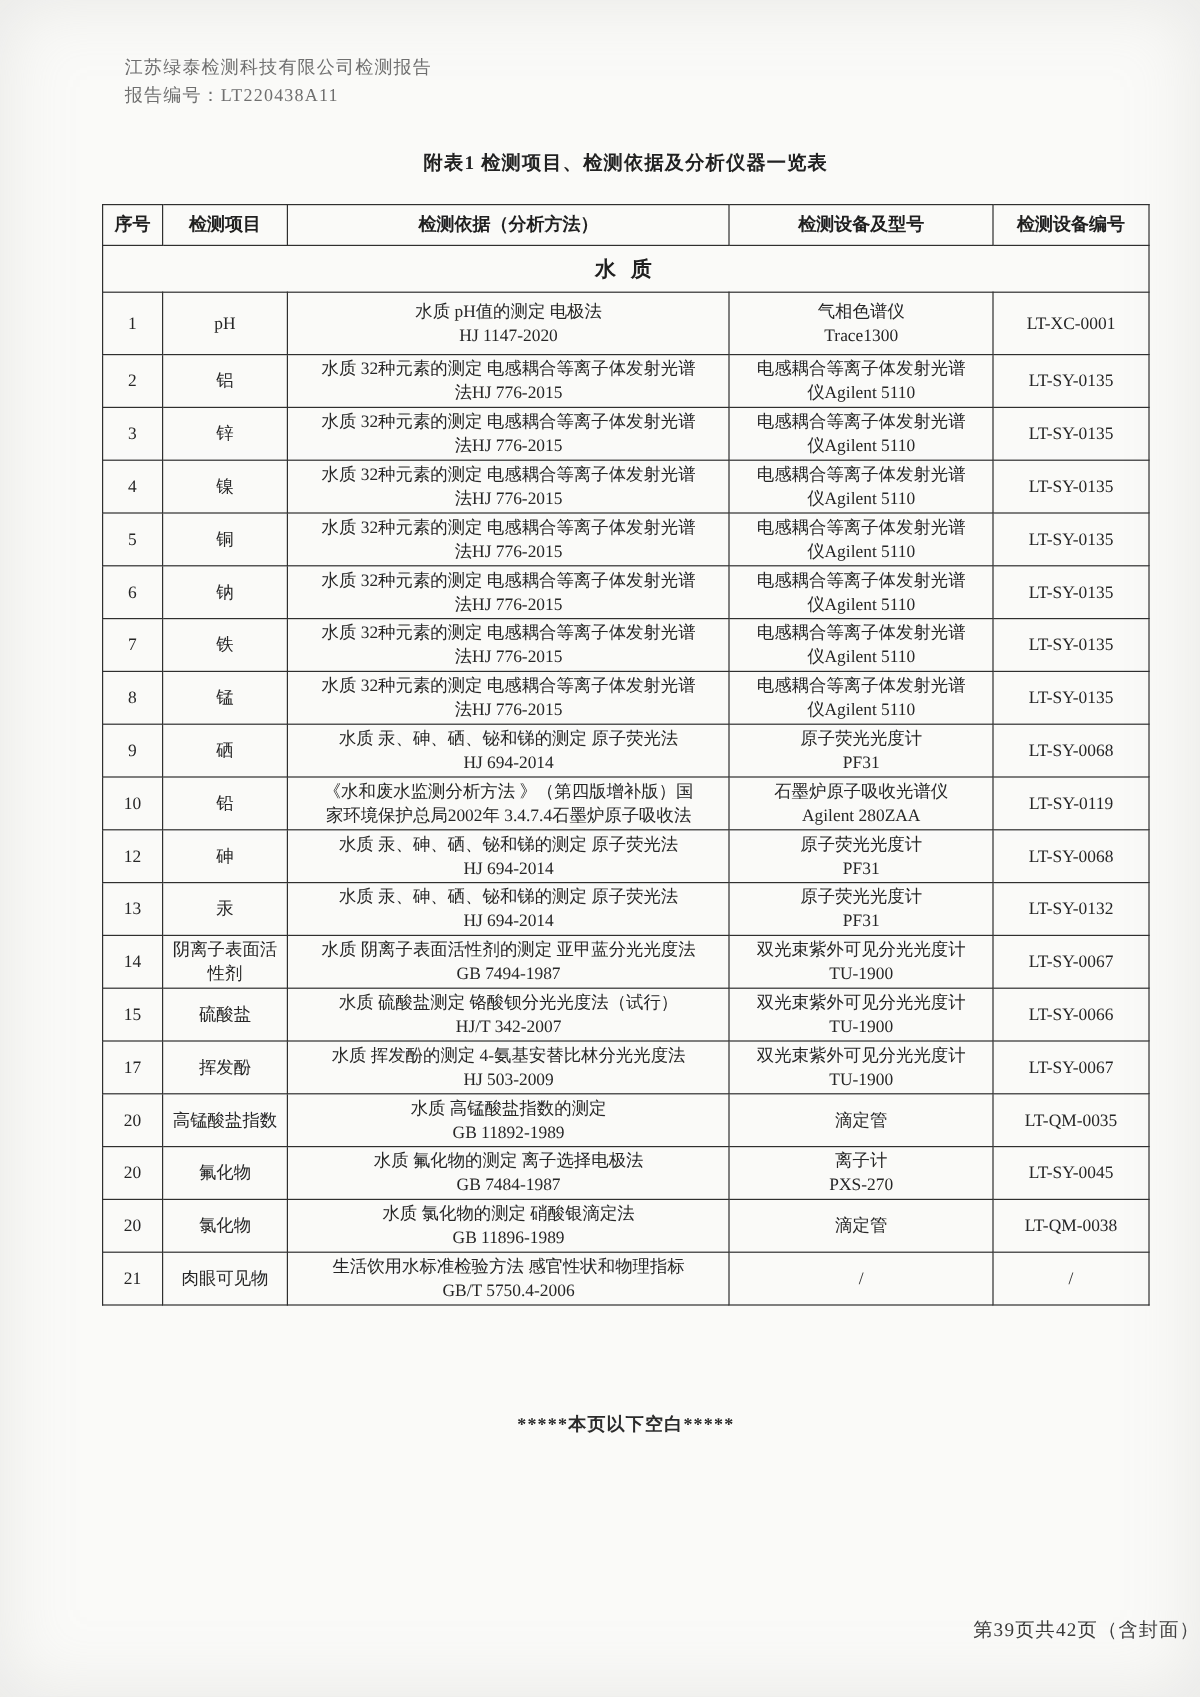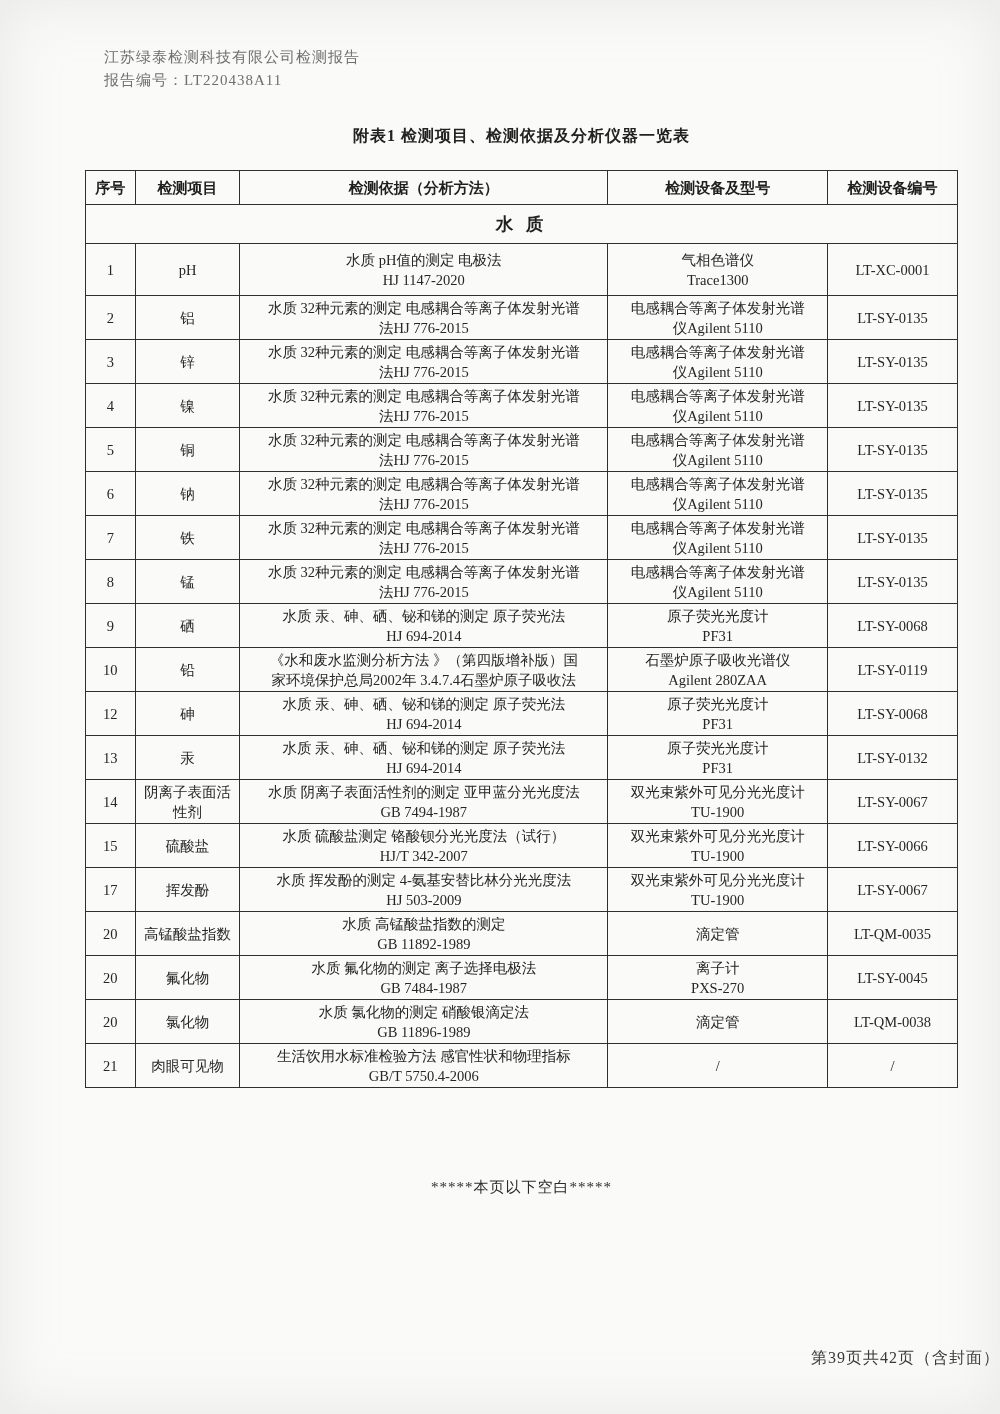--- a/index.html
+++ b/index.html
@@ -84,21 +84,21 @@
   tbody.data-rows tr { height: 44px; }
   tbody.data-rows tr.tall { height: 52px; }
 
   .footer-note {
     position: absolute;
     top: 1178px;
     left: 85px;
     width: 873px;
     text-align: center;
     font-size: 15px;
-    font-weight: normal;
+    font-weight: bold;
     color: #2b2b2b;
     letter-spacing: 1px;
   }
 
   .page-number {
     position: absolute;
     top: 1348px;
     left: 0;
     width: 1000px;
     text-align: right;

